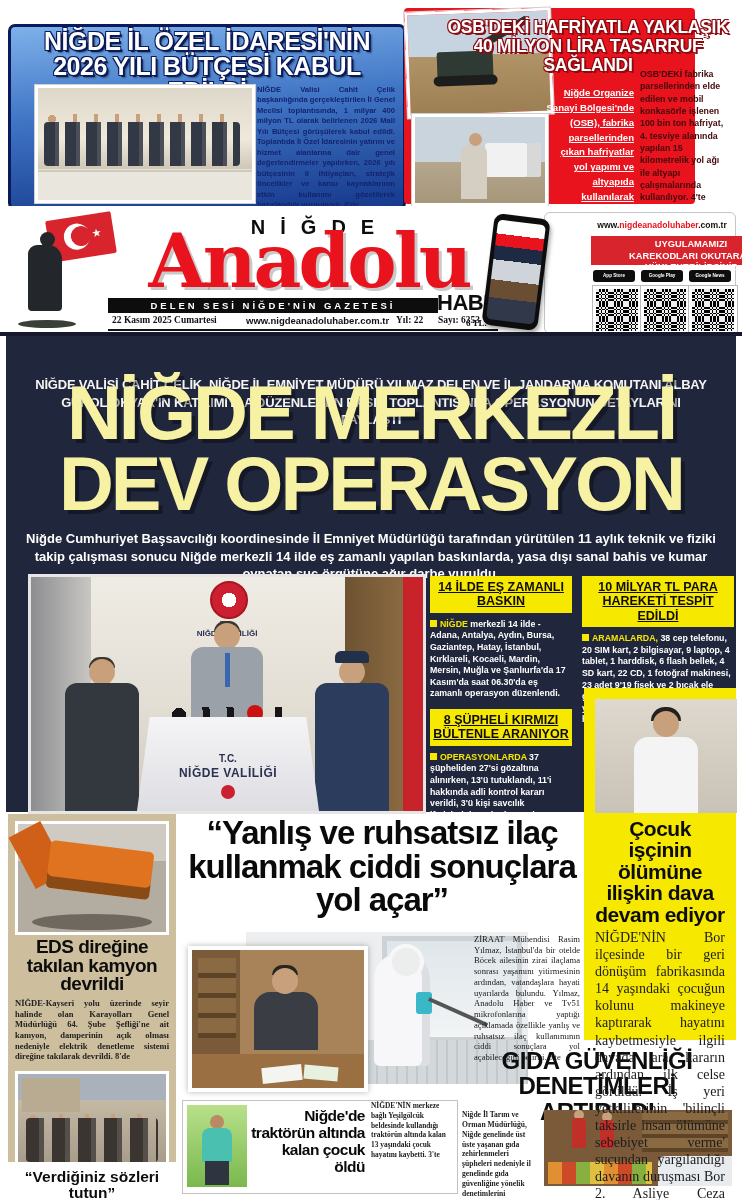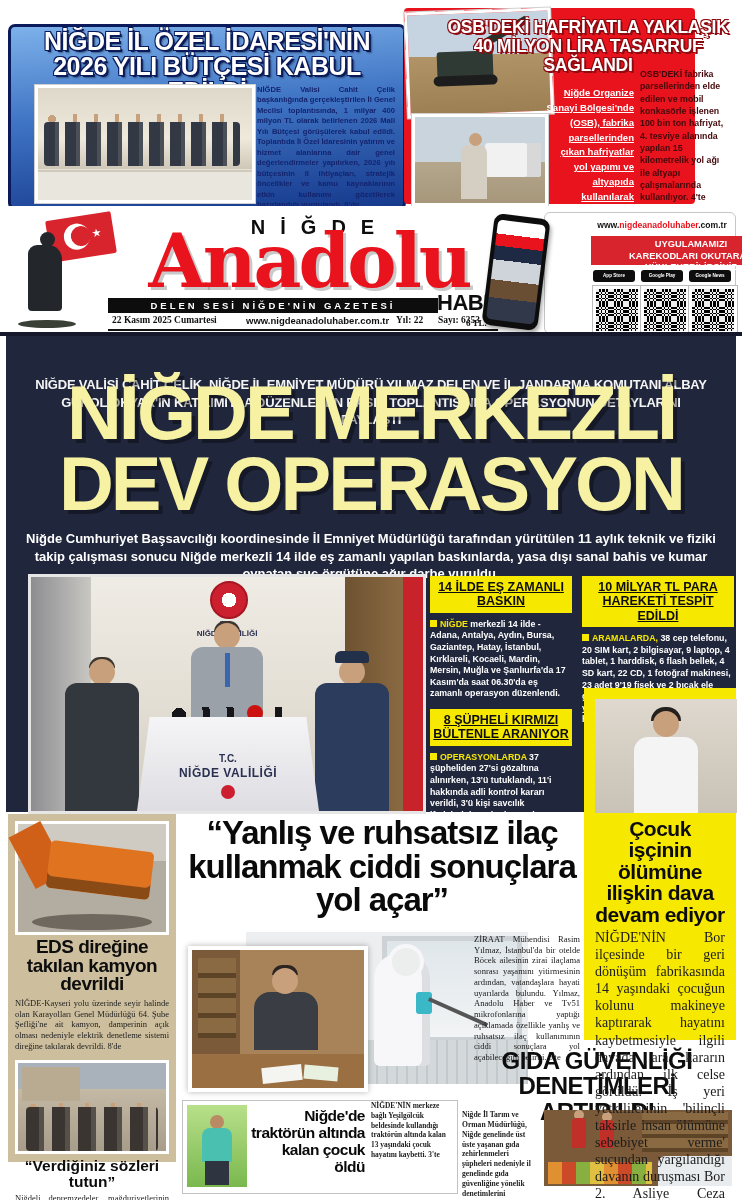--- a/index.html
+++ b/index.html
@@ -141,21 +141,21 @@
   .yellowcol .body{margin-top:4px;font-family:"Liberation Serif",serif;font-size:14px;line-height:1.22;color:#1c1c1c;text-align:justify;}
 
   
   .tancol{position:absolute;left:8px;top:814px;width:168px;height:348px;background:#cdbf9e;
           padding:7px;box-sizing:border-box;}
   .ph-truck{position:relative;width:148px;height:108px;background:linear-gradient(180deg,#cfcbc2 0 34%,#b3aca0 34%);border:3px solid #fff;}
   .ph-truck .chute{position:absolute;left:2px;top:2px;width:36px;height:58px;background:#d06018;transform:rotate(-28deg);}
   .ph-truck .cab{position:absolute;left:30px;top:22px;width:104px;height:48px;background:#e0731f;transform:rotate(7deg);border-radius:5px;box-shadow:inset 0 -12px 0 #8a4a16;}
   .ph-truck .puddle{position:absolute;left:14px;bottom:2px;width:120px;height:16px;background:#6e685e;border-radius:50%;}
   .tancol .h{margin-top:3px;text-align:center;font-size:19px;font-weight:900;line-height:.98;color:#0d0d0d;letter-spacing:-.5px;}
-  .tancol .b{margin-top:4px;font-family:"Liberation Serif",serif;font-size:8.5px;line-height:1.26;color:#222;text-align:justify;}
+  .tancol .b{margin-top:4px;font-family:"Liberation Serif",serif;font-size:8.5px;line-height:1.26;color:#222;text-align:justify;font-weight:bold;}
   .ph-group{position:relative;width:148px;height:88px;background:linear-gradient(180deg,#a9b2ba 0 30%,#c3b9a5 30%,#a79d8a 100%);border:3px solid #fff;margin-top:9px;}
   .ph-group .bld{position:absolute;left:4px;top:4px;width:58px;height:34px;background:#b8ab92;}
   .ph-group .ppl{position:absolute;left:8px;bottom:0;width:132px;height:44px;
       background:repeating-linear-gradient(90deg,#3a3530 0 13px,#55504a 13px 18px,transparent 18px 26px);border-radius:4px;}
   .ph-group .hds{position:absolute;left:8px;bottom:38px;width:132px;height:10px;
       background:repeating-radial-gradient(circle at 7px 5px,#c9a07c 0 4px,transparent 4px 26px);}
   .tancol .h2{margin-top:4px;text-align:center;font-size:15.5px;font-weight:900;line-height:1;color:#0d0d0d;}
 
   
   .center-story{position:absolute;left:182px;top:816px;width:400px;height:270px;}

